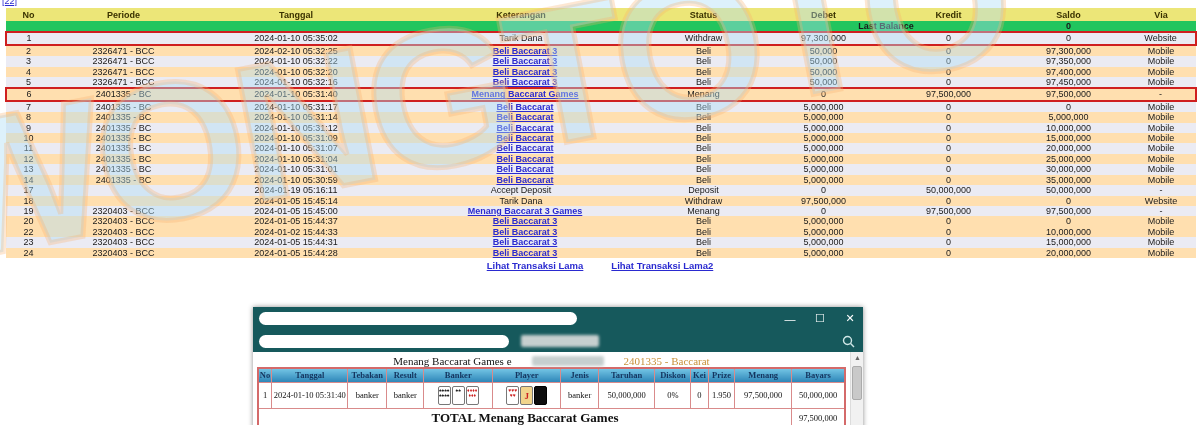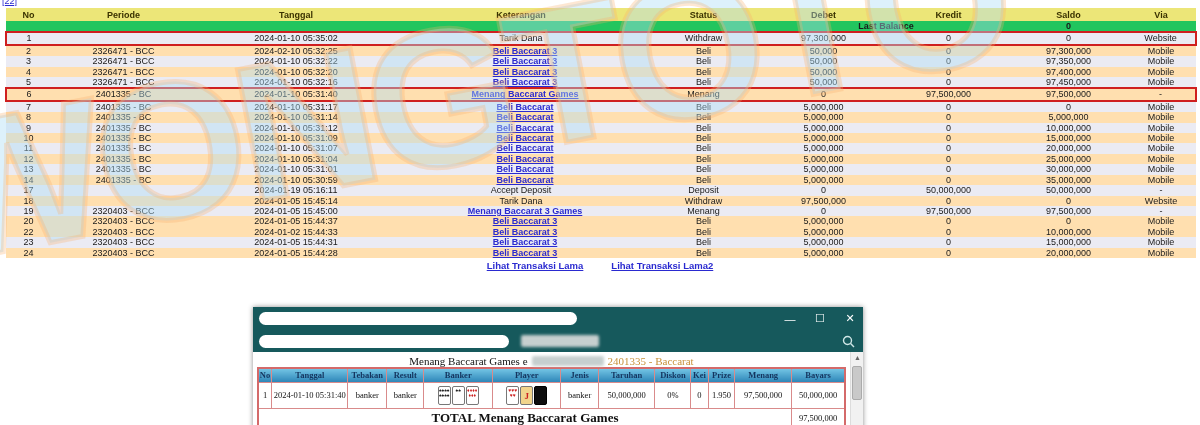--- a/index.html
+++ b/index.html
@@ -50,21 +50,21 @@
   .win-controls span { cursor:pointer; width:14px; text-align:center; }
   .toolbar { height:22px; background:#16595C; display:flex; align-items:center;
     padding:0 6px; position:relative; }
   .url-pill { width:250px; }
   .blob { background:#c6cfcf; filter:blur(1.5px); border-radius:2px; }
   .toolbar .blob { width:78px; height:12px; margin-left:12px; }
   .zoom-icon { position:absolute; right:8px; top:4px; cursor:pointer; }
   .content { position:relative; height:95px; background:#fff; padding-right:13px; }
   .ptitle { text-align:center; font-family:"Liberation Serif", serif; font-size:11px;
     color:#111; padding-top:2px; height:15px; display:flex; align-items:center;
-    justify-content:center; gap:4px; }
+    justify-content:center; gap:20px; }
   .ptitle .blob { width:72px; height:10px; display:inline-block; filter:blur(1.5px); }
   .ptitle .orange { color:#c8913a; }
 
   table.game { width:calc(100% - 8px); margin:0 2px 0 4px; border-collapse:collapse;
     font-family:"Liberation Serif", serif; font-size:8.5px; border:2px solid #d46a6a; }
   table.game th { background:linear-gradient(180deg,#72c4e4 0%, #2e86b8 100%);
     color:#14355f; font-weight:bold; height:14px; border:1px solid #d98b8b;
     font-size:8.5px; }
   table.game td { border:1px solid #d98b8b; text-align:center; color:#111;
     height:26px; padding:1px; }

